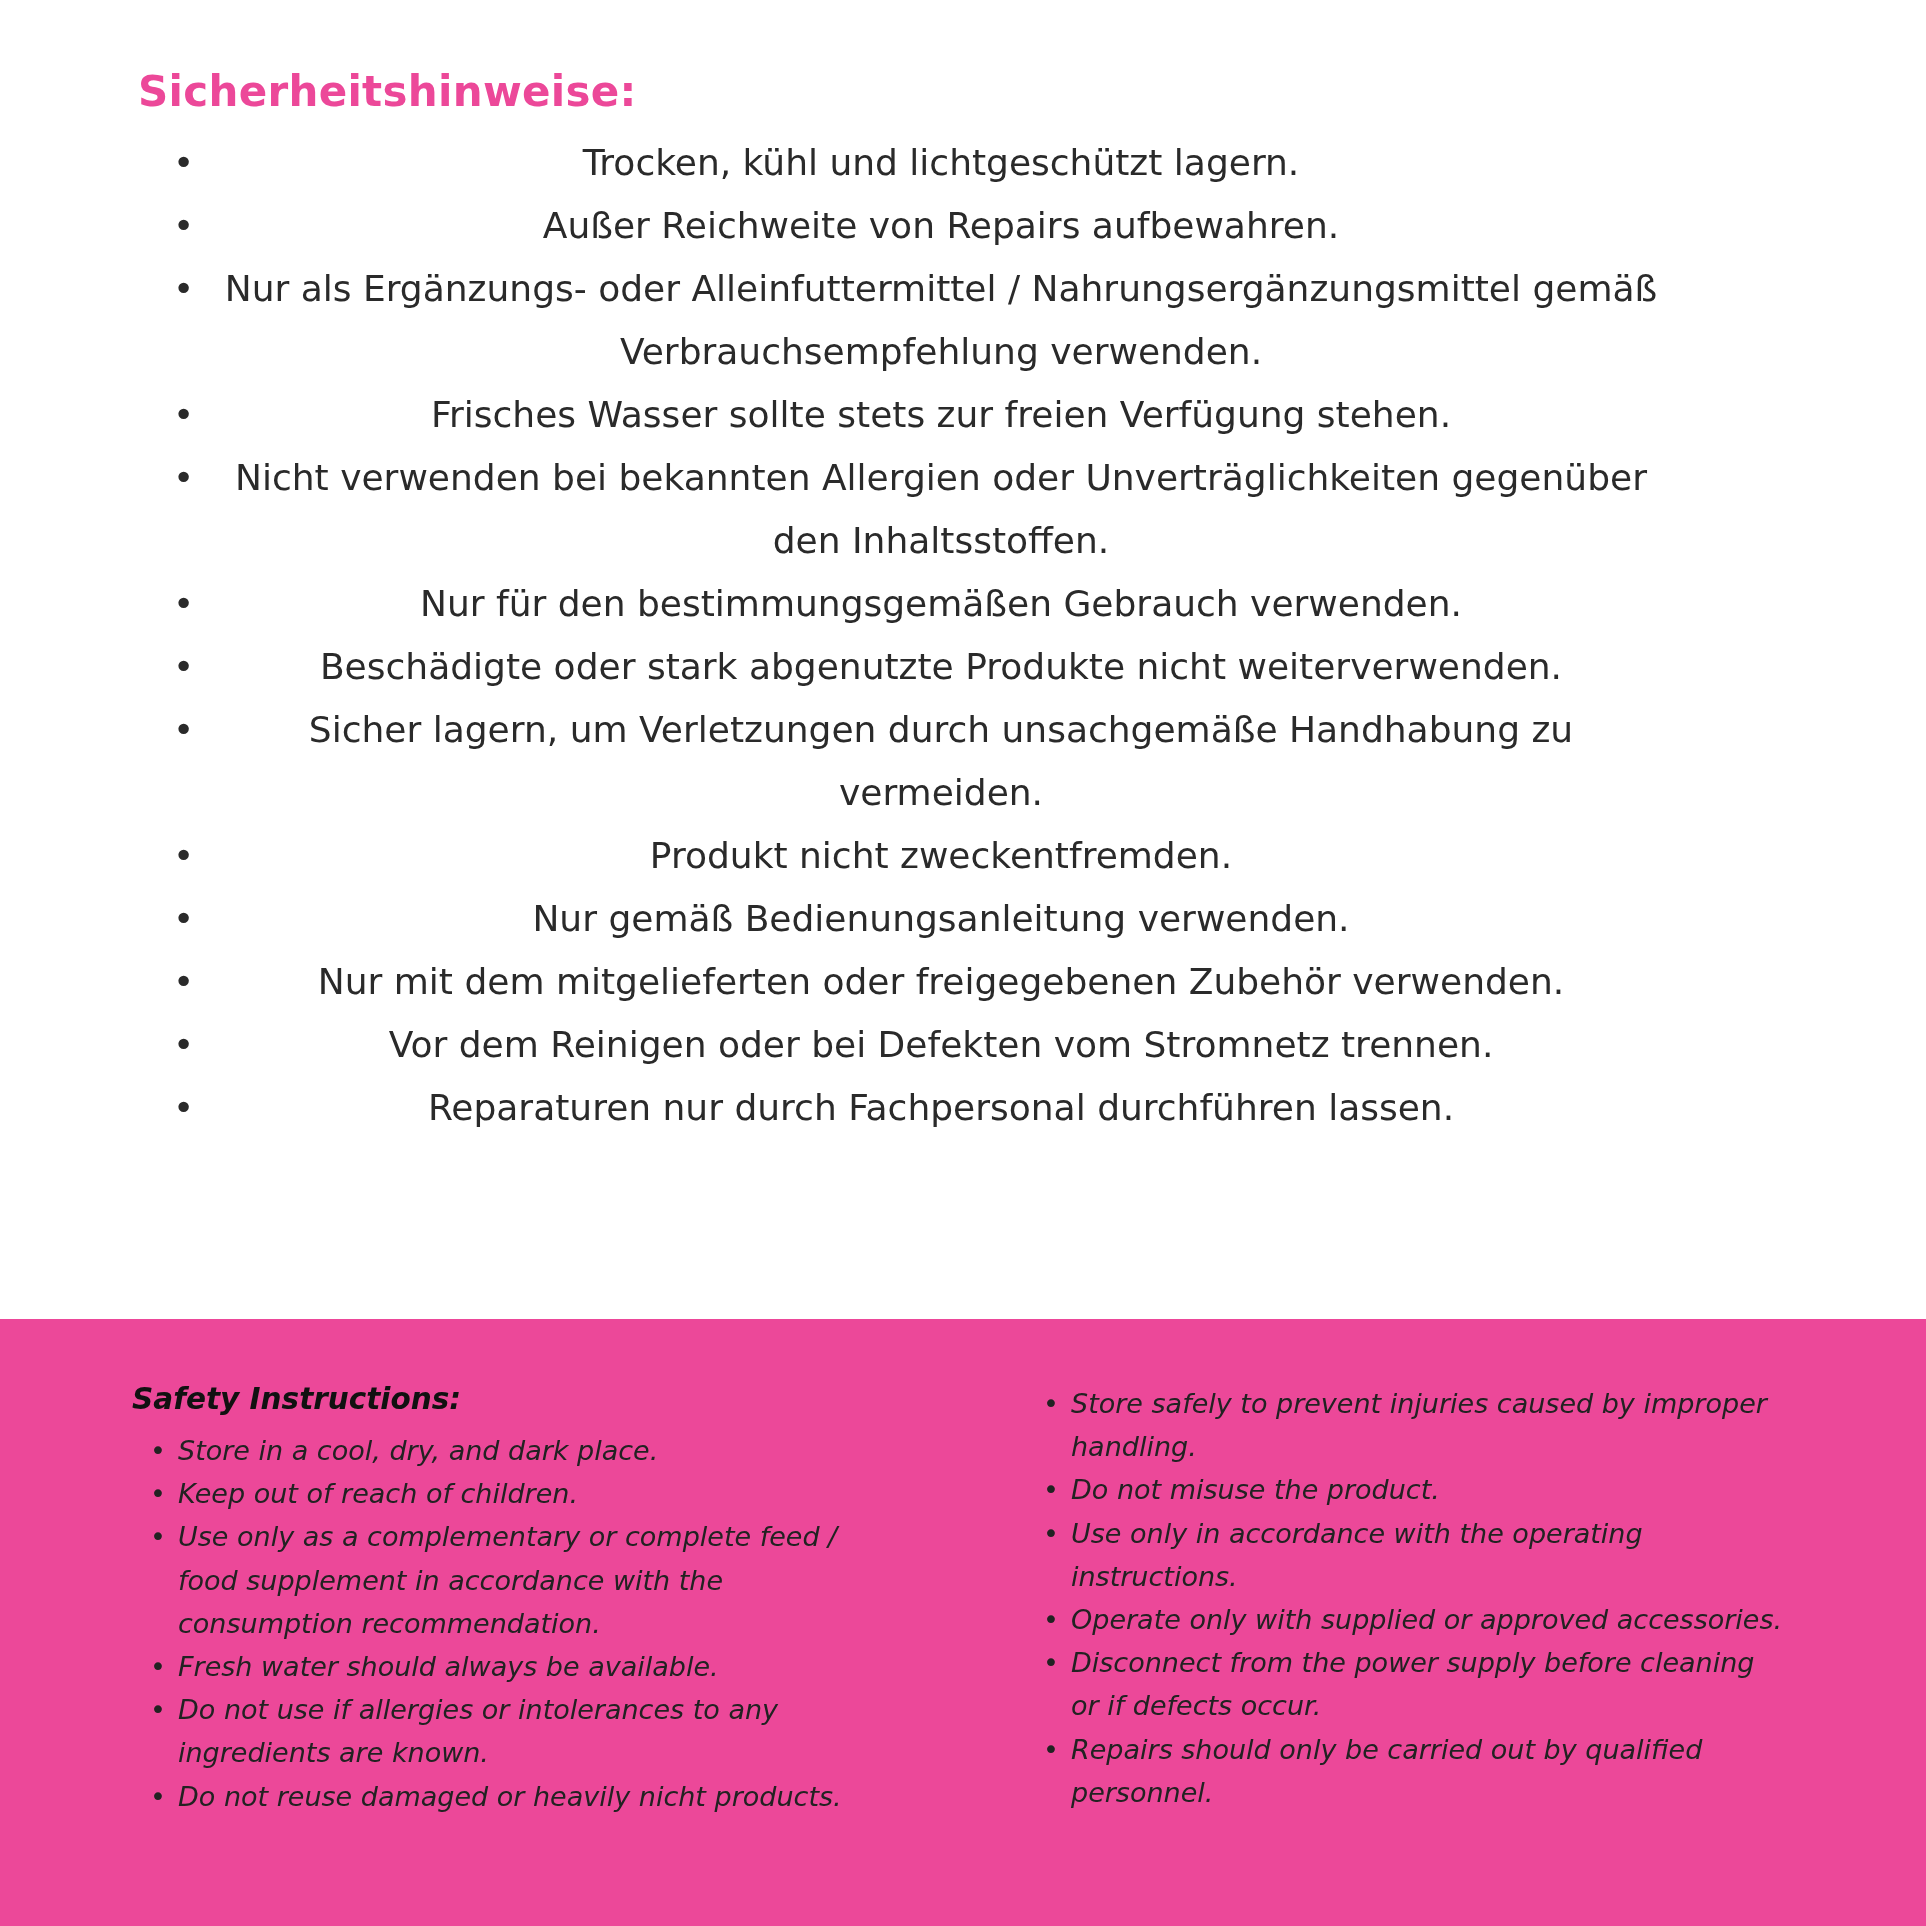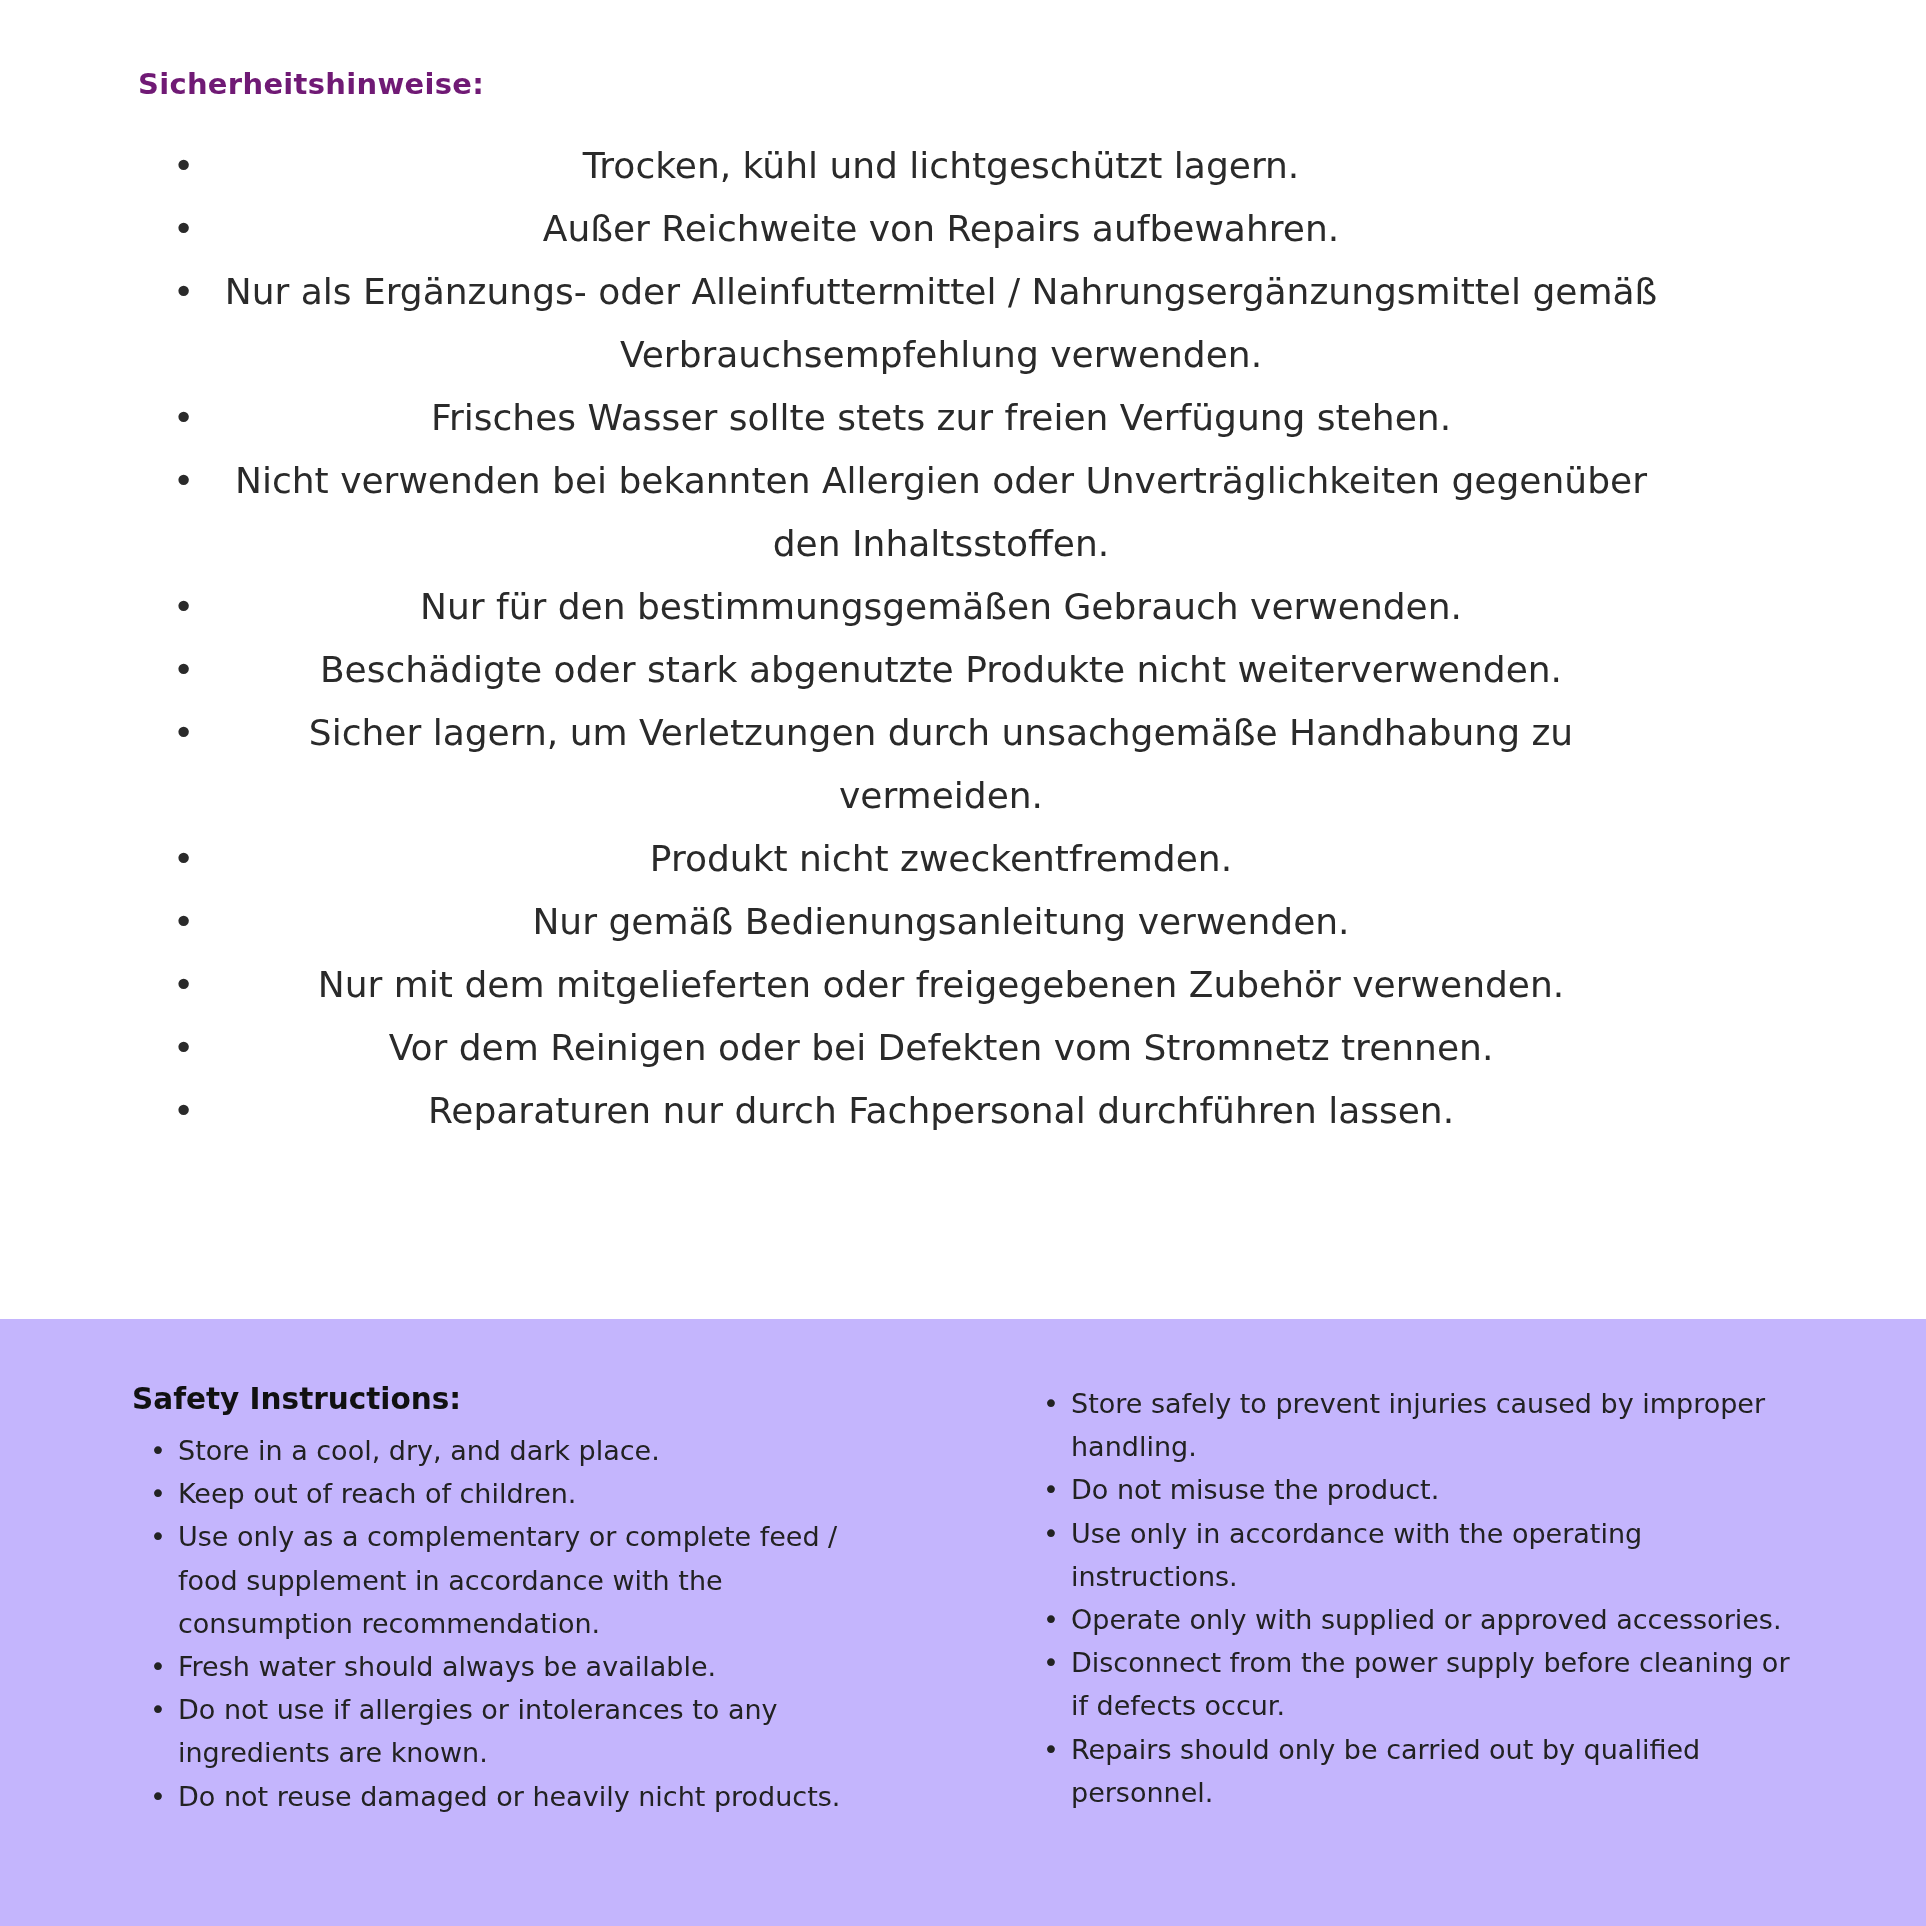--- a/index.html
+++ b/index.html
@@ -20,24 +20,24 @@
     height: 1926px;
     background: #ffffff;
   }
 
   
   .german-section {
     box-sizing: border-box;
     padding: 67px 77px 0 138px;
   }
   .german-heading {
-    margin: 0 0 33px 0;
-    font-size: 29px;
+    margin: 0 0 15px 0;
+    font-size: 42px;
     font-weight: 700;
-    color: #701a75;
+    color: #ec4899;
     letter-spacing: 0.3px;
   }
   .german-list {
     list-style: none;
     margin: 0;
     padding: 0 0 0 35px;
     max-width: 1496px;
     text-align: center;
   }
   .german-list li {
@@ -55,24 +55,25 @@
   }
 
   
   .english-section {
     position: absolute;
     left: 0;
     bottom: 0;
     width: 1926px;
     height: 607px;
     box-sizing: border-box;
-    background: #c4b5fd;
+    background: #ec4899;
     padding: 63px 61px 0 132px;
     display: flex;
     gap: 96px;
+    font-style: italic;
   }
   .english-col-left {
     width: 815px;
     flex: none;
   }
   .english-col-right {
     width: 790px;
     flex: none;
   }
   .english-heading {

